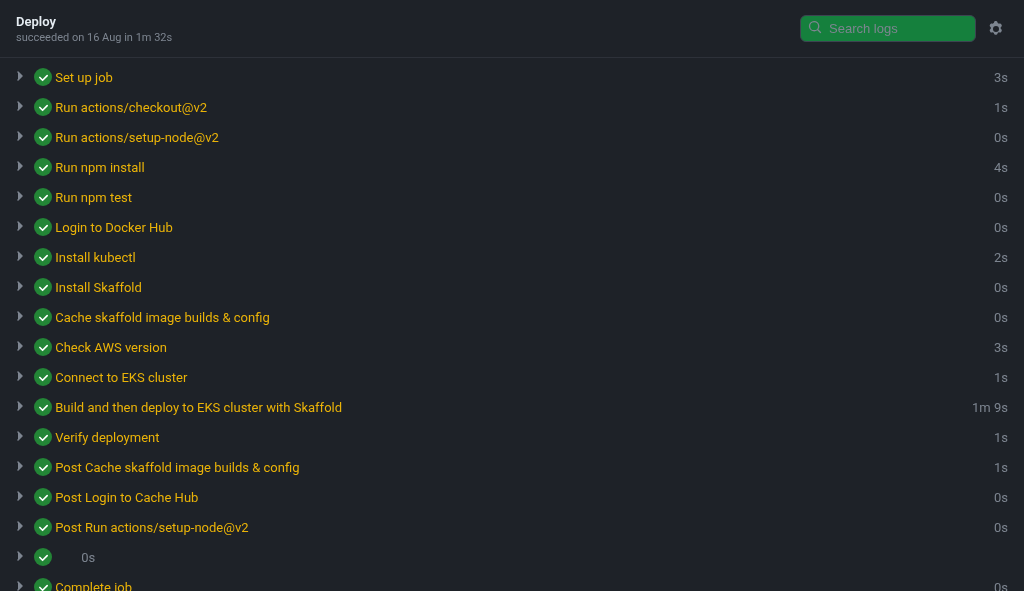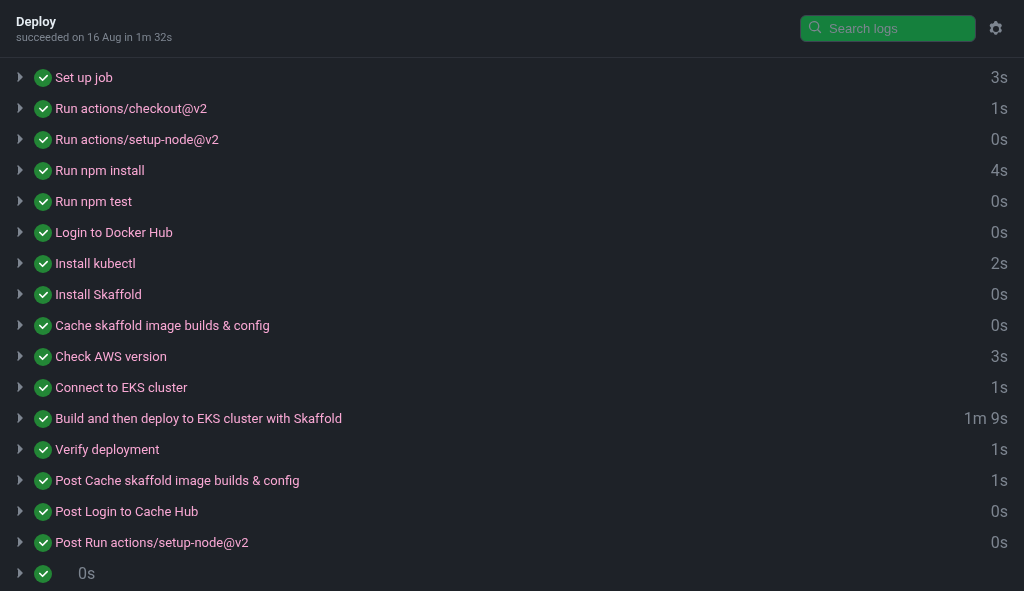--- a/index.html
+++ b/index.html
@@ -125,26 +125,26 @@
       flex-shrink: 0;
     }
 
     .check-circle svg {
       width: 11px;
       height: 11px;
     }
 
     .job-name {
       flex: 1;
-      color: #f9a8d4;
+      color: #eab308;
     }
 
     .job-duration {
       color: #7d8590;
-      font-size: 16px;
+      font-size: 13px;
       text-align: right;
       min-width: 40px;
     }
   </style>
 </head>
 <body>
 
 <div class="header">
   <div class="header-left">
     <span class="header-title">Deploy</span>

